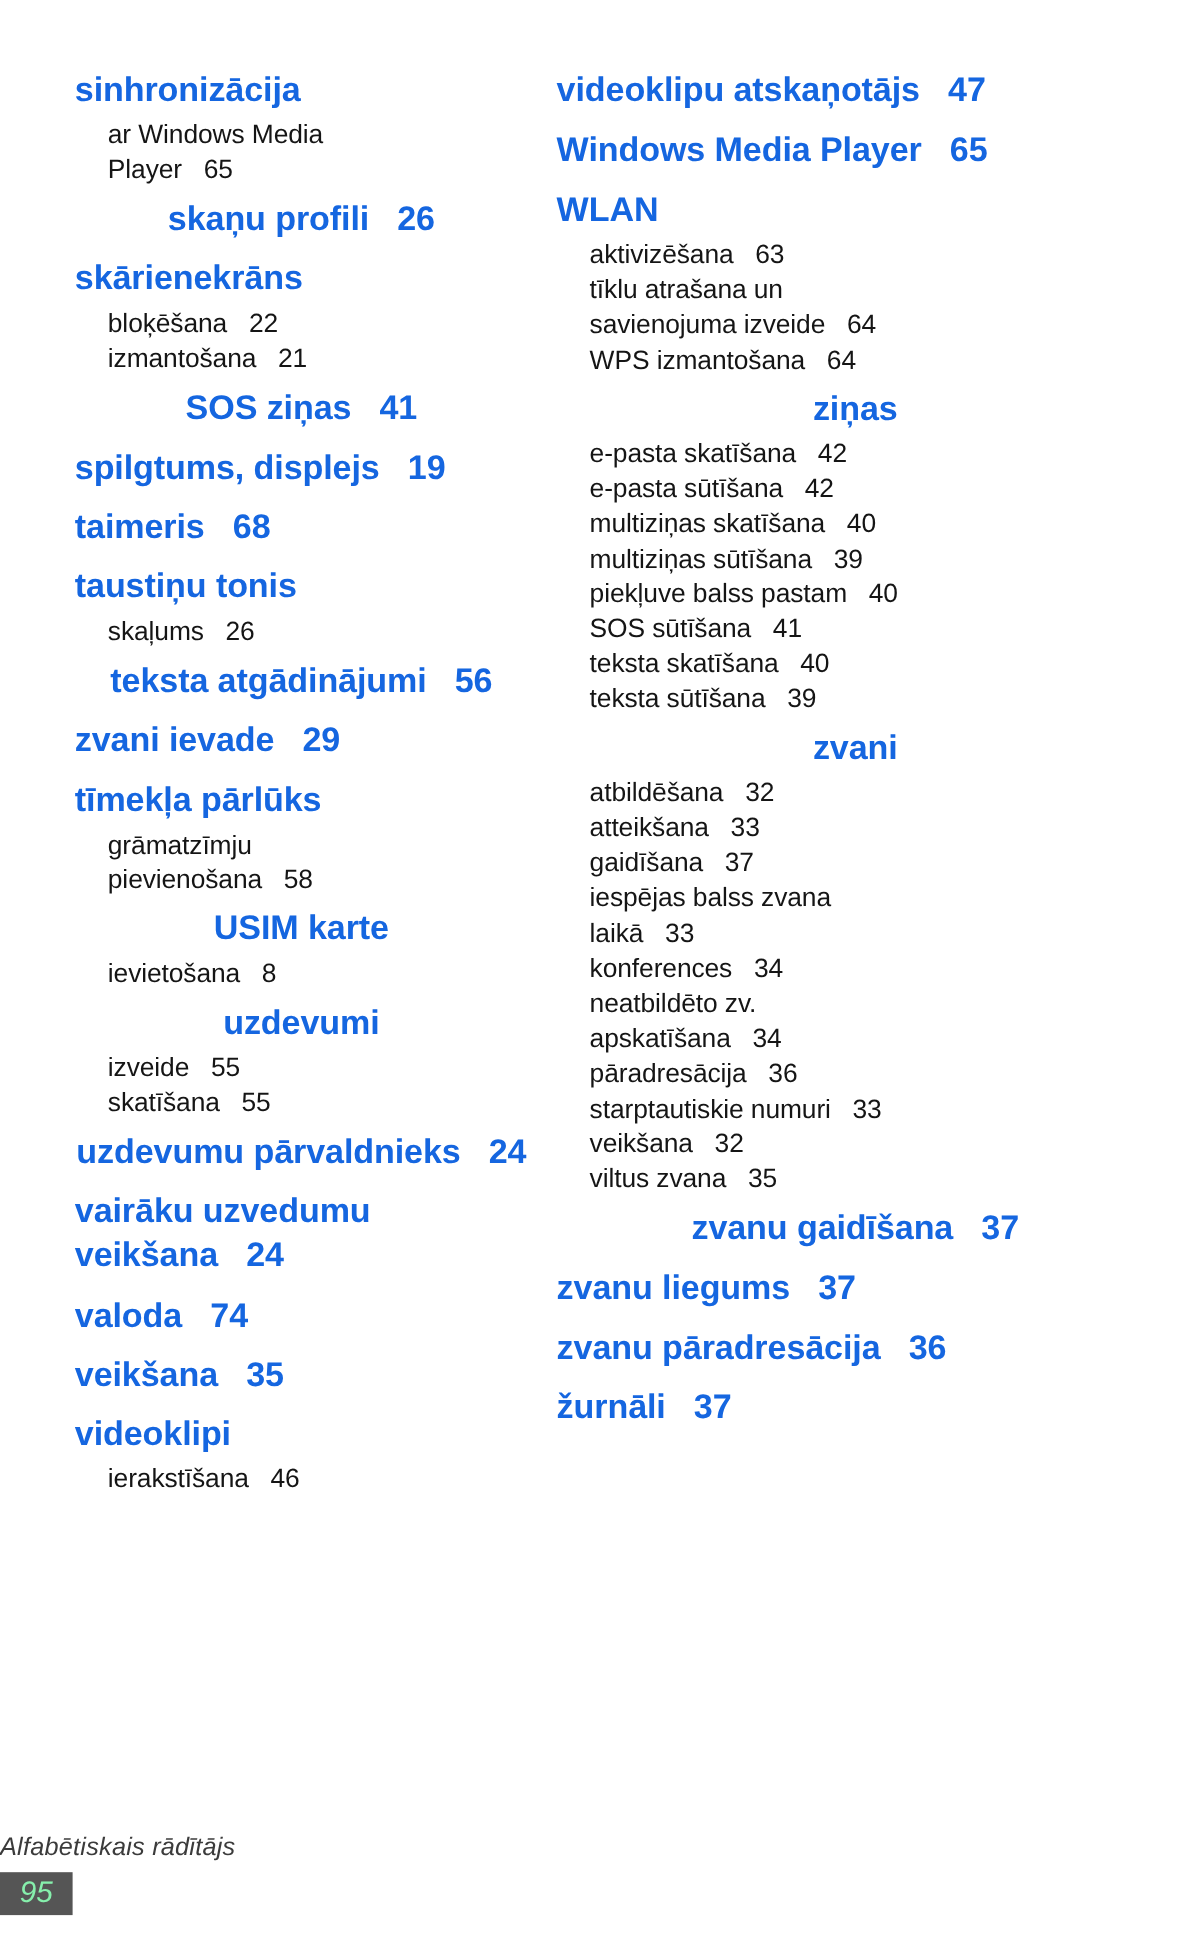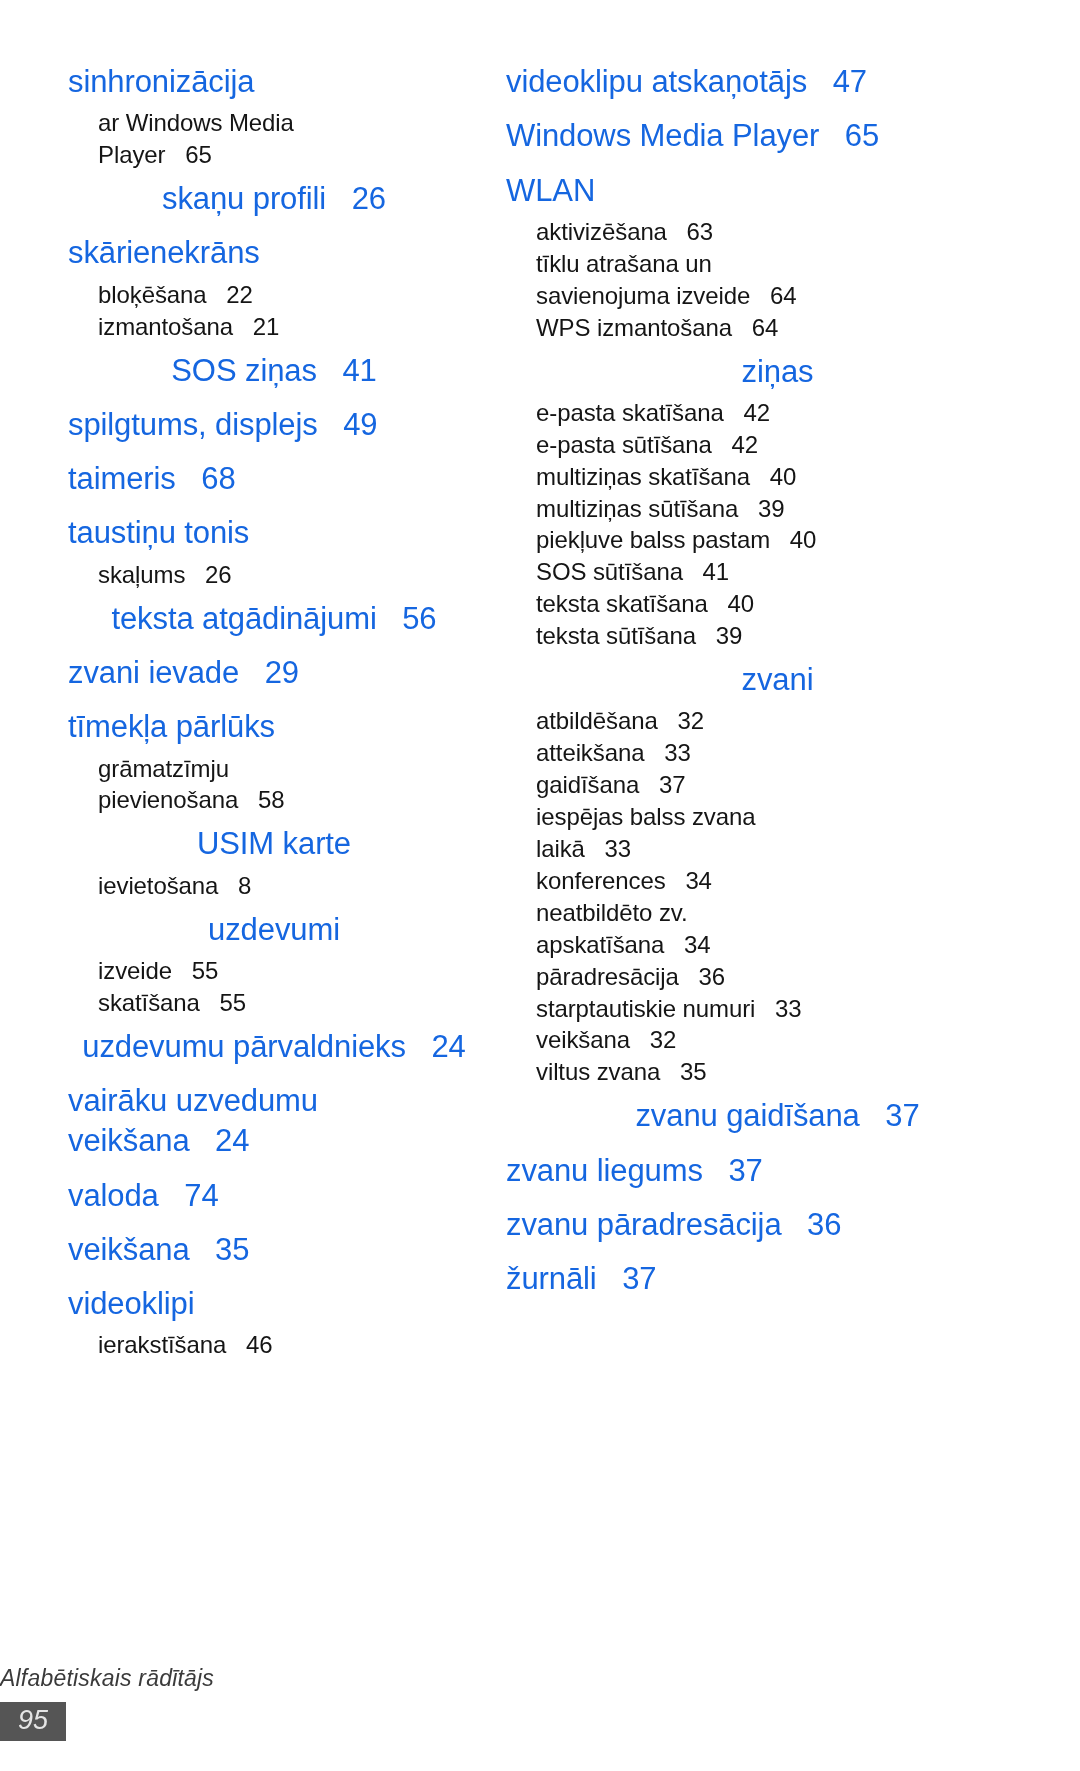--- a/index.html
+++ b/index.html
@@ -51,20 +51,21 @@
     display: block;
     line-height: 1.30;
   }
 
   .head {
     color: #1566e0;
     font-size: 31px;
     letter-spacing: -0.1px;
     white-space: pre-wrap;
     margin-top: 15px;
+    font-weight: bold;
   }
   .head:first-child { margin-top: 0; }
 
   .head .num {
     color: #1566e0;
   }
 
   .sub {
     color: #151515;
     font-size: 24px;
@@ -95,21 +96,21 @@
     font-style: italic;
     font-size: 23px;
     color: #3b3b3b;
     letter-spacing: 0.2px;
     font-family: "Liberation Sans", "DejaVu Sans", sans-serif;
   }
   .footer-page {
     display: inline-block;
     margin-top: 10px;
     background: #555555;
-    color: #e5e5e5;
+    color: #86efac;
     font-style: italic;
     font-size: 27px;
     padding: 3px 18px 5px 18px;
     line-height: 1.15;
     font-family: "Liberation Sans", "DejaVu Sans", sans-serif;
   }
 </style>
 </head>
 <body>
 
@@ -119,21 +120,21 @@
 
     <div class="col col-left">
         <div class="entry head"><span>sinhronizācija</span></div>
         <div class="entry sub"><span>ar Windows Media
 Player</span><span class="gap-n">&nbsp;&nbsp;&nbsp;</span><span class="num">65</span></div>
         <div class="entry head"><span>skaņu profili</span><span class="gap-n">&nbsp;&nbsp;&nbsp;</span><span class="num">26</span></div>
         <div class="entry head"><span>skārienekrāns</span></div>
         <div class="entry sub"><span>bloķēšana</span><span class="gap-n">&nbsp;&nbsp;&nbsp;</span><span class="num">22</span></div>
         <div class="entry sub"><span>izmantošana</span><span class="gap-n">&nbsp;&nbsp;&nbsp;</span><span class="num">21</span></div>
         <div class="entry head"><span>SOS ziņas</span><span class="gap-n">&nbsp;&nbsp;&nbsp;</span><span class="num">41</span></div>
-        <div class="entry head"><span>spilgtums, displejs</span><span class="gap-n">&nbsp;&nbsp;&nbsp;</span><span class="num">49</span></div>
+        <div class="entry head"><span>spilgtums, displejs</span><span class="gap-n">&nbsp;&nbsp;&nbsp;</span><span class="num">19</span></div>
         <div class="entry head"><span>taimeris</span><span class="gap-n">&nbsp;&nbsp;&nbsp;</span><span class="num">68</span></div>
         <div class="entry head"><span>taustiņu tonis</span></div>
         <div class="entry sub"><span>skaļums</span><span class="gap-n">&nbsp;&nbsp;&nbsp;</span><span class="num">26</span></div>
         <div class="entry head"><span>teksta atgādinājumi</span><span class="gap-n">&nbsp;&nbsp;&nbsp;</span><span class="num">56</span></div>
         <div class="entry head"><span>zvani ievade</span><span class="gap-n">&nbsp;&nbsp;&nbsp;</span><span class="num">29</span></div>
         <div class="entry head"><span>tīmekļa pārlūks</span></div>
         <div class="entry sub"><span>grāmatzīmju
 pievienošana</span><span class="gap-n">&nbsp;&nbsp;&nbsp;</span><span class="num">58</span></div>
         <div class="entry head"><span>USIM karte</span></div>
         <div class="entry sub"><span>ievietošana</span><span class="gap-n">&nbsp;&nbsp;&nbsp;</span><span class="num">8</span></div>

